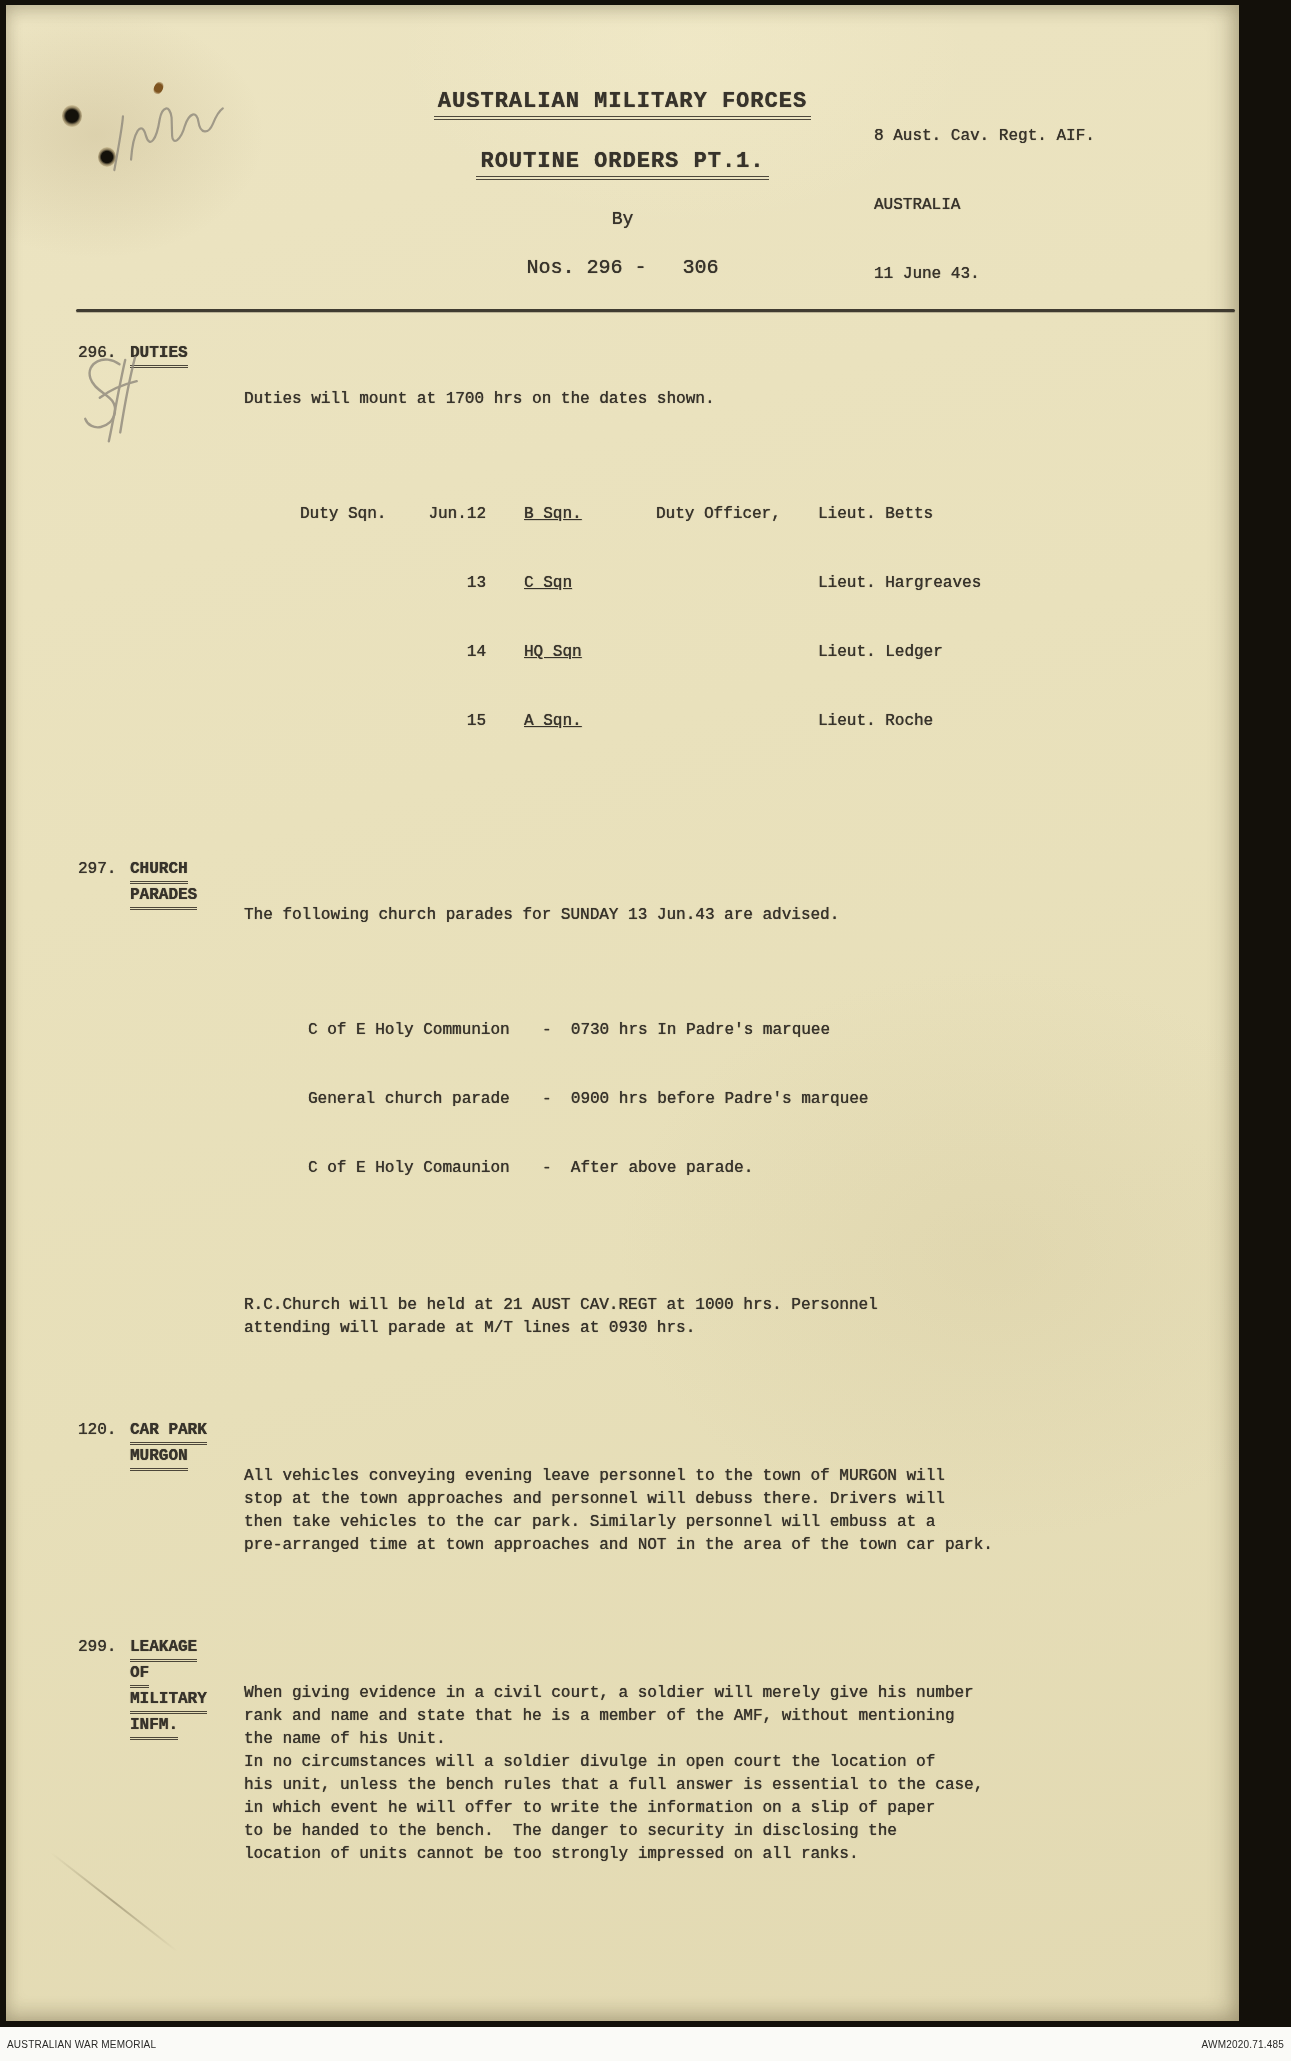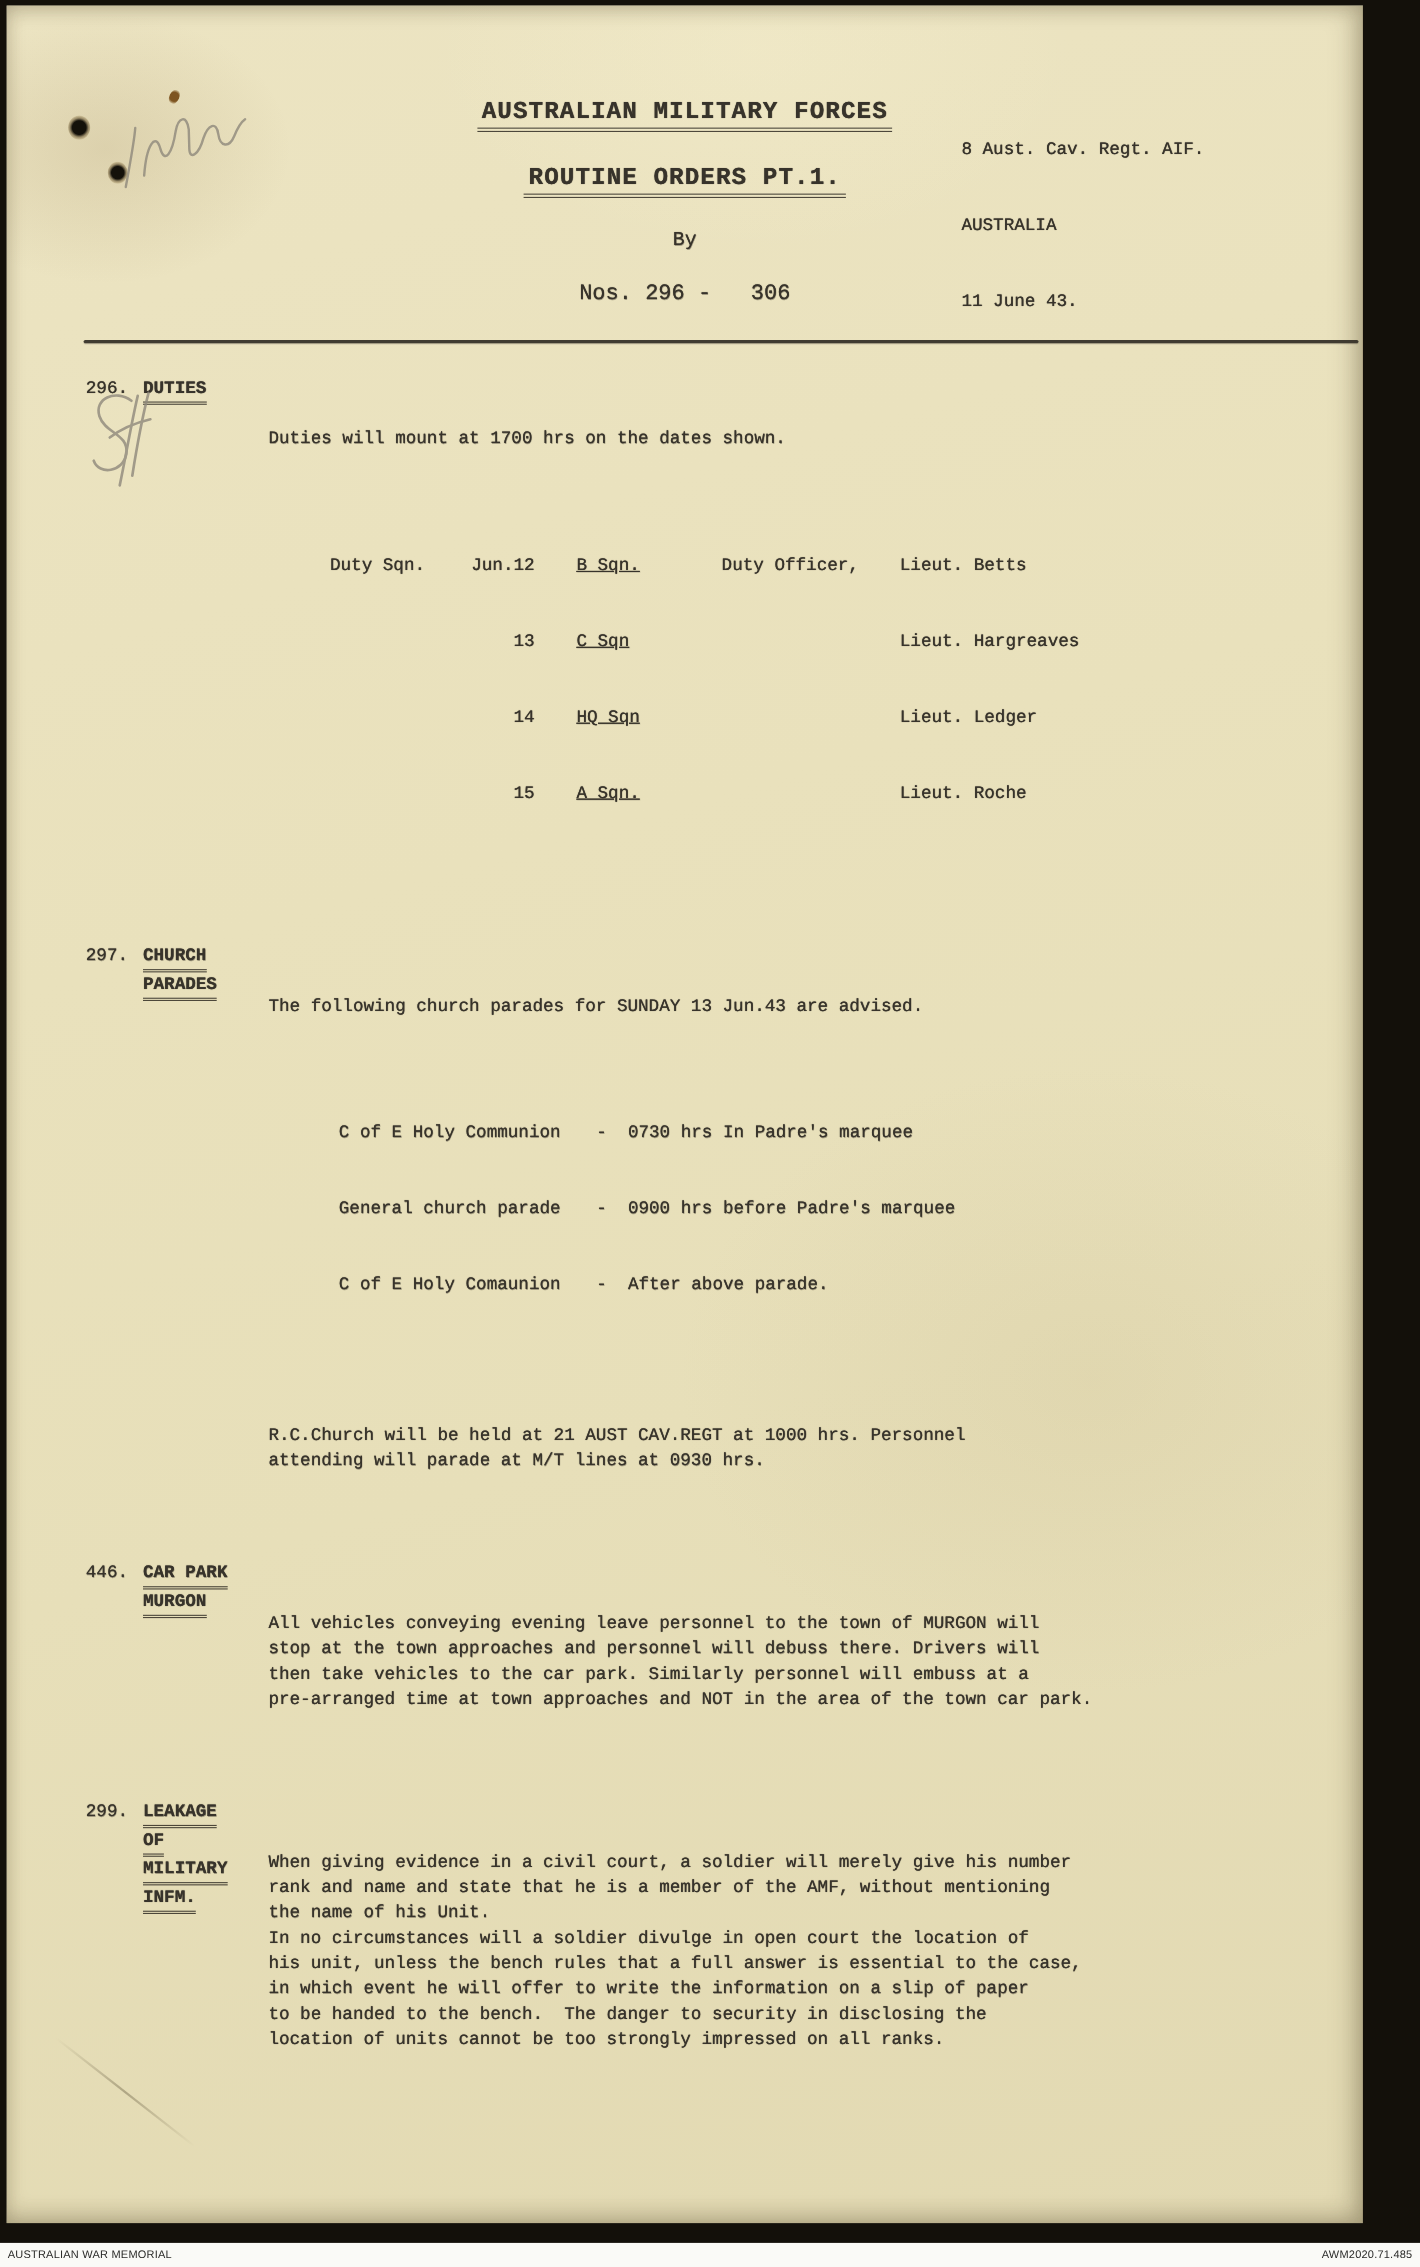--- a/index.html
+++ b/index.html
@@ -61,21 +61,21 @@
   .hole-1 { left:56px; top:100px; width:20px; height:22px; }
   .hole-2 { left:92px; top:142px; width:18px; height:20px; }
   .rust-speck { position:absolute; left:148px; top:76px; width:9px; height:14px; border-radius:50%;
           background:radial-gradient(circle,#7e5420 0 50%, rgba(126,84,32,.4) 70%, transparent 80%); transform:rotate(24deg); }
   .pencil { position:absolute; opacity:.8; }
   .pencil-note { left:96px; top:82px; transform:rotate(-8deg); }
   .pencil-initials { left:70px; top:348px; transform:rotate(-4deg); }
   .crease { position:absolute; left:28px; top:1896px; width:160px; height:2px; transform:rotate(38deg);
           background:linear-gradient(90deg, transparent, rgba(110,100,72,.45), transparent); }
   
-  .archive-bar { position:absolute; left:0; right:0; bottom:0; height:22px; background:#fafaf7;
+  .archive-bar { position:absolute; left:0; right:0; bottom:0; height:34px; background:#fafaf7;
           display:flex; justify-content:space-between; align-items:center; padding:0 7px;
           font-family:"Liberation Sans","DejaVu Sans",sans-serif; font-size:10px; color:#2a2a28; letter-spacing:.2px; }
 </style>
 </head>
 <body>
 
 <div class="stage">
   <div class="paper tw">
 
     <div class="hole hole-1"></div>
@@ -174,21 +174,21 @@
               <span class="p-service">C of E Holy Comaunion</span>
               <span class="p-detail">-  After above parade.</span>
             </div>
           </div>
           <div class="para2">R.C.Church will be held at 21 AUST CAV.REGT at 1000 hrs. Personnel
 attending will parade at M/T lines at 0930 hrs.</div>
         </div>
       </div>
 
       <div class="order">
-        <div class="onum">446.</div>
+        <div class="onum">120.</div>
         <div class="ohead">
           <span class="hline"><span>CAR PARK</span></span>
           <span class="hline"><span>MURGON</span></span>
         </div>
         <div class="obody">
           <div>All vehicles conveying evening leave personnel to the town of MURGON will
 stop at the town approaches and personnel will debuss there. Drivers will
 then take vehicles to the car park. Similarly personnel will embuss at a
 pre-arranged time at town approaches and NOT in the area of the town car park.</div>
         </div>

